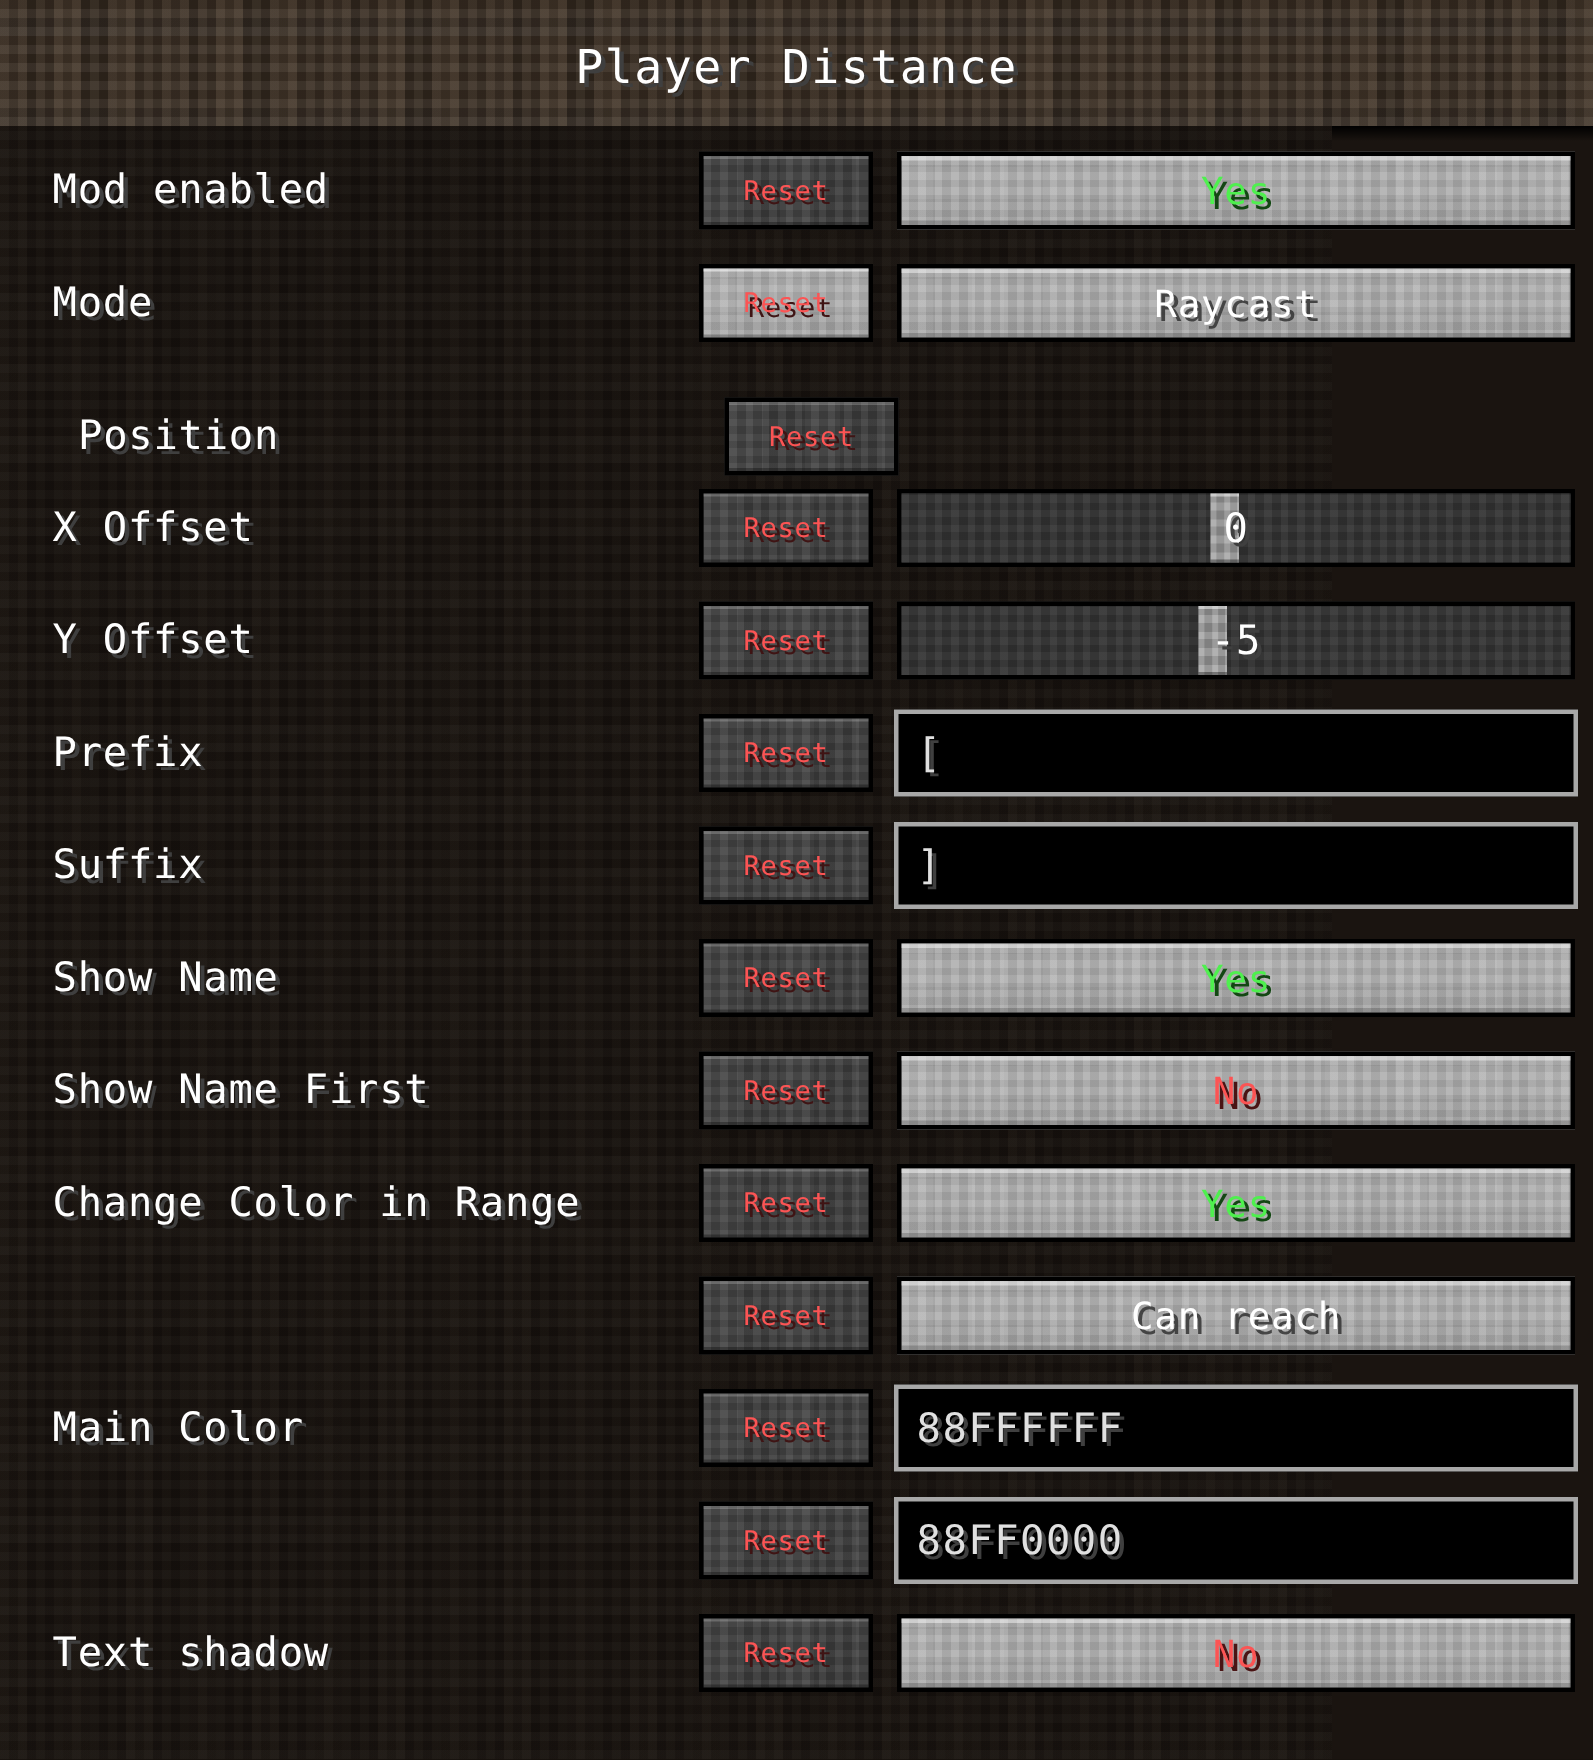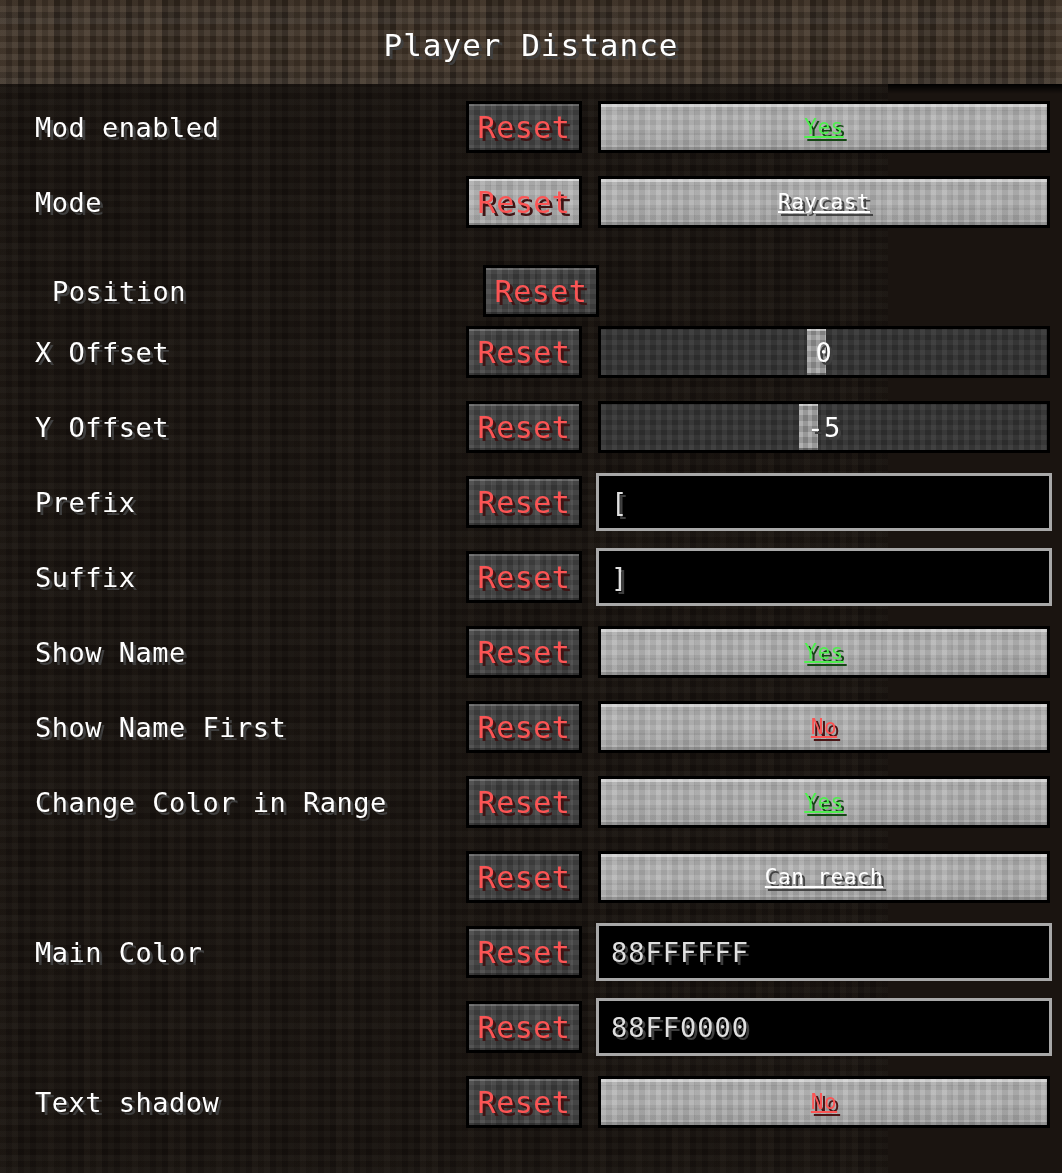--- a/index.html
+++ b/index.html
@@ -102,21 +102,21 @@
     border-bottom:2px solid rgba(0,0,0,0.30);
     pointer-events:none;
   }
   .reset-btn.hover{ border-color:#000000; }
   .reset-btn.hover .btn-inner{
     border-top:2px solid rgba(255,255,255,0.55);
     border-bottom:2px solid rgba(0,0,0,0.25);
   }
   .reset-label{
     position:relative;z-index:2;
-    color:#fc5454;font-size:30px;letter-spacing:0.5px;
+    color:#fc5454;font-size:18px;letter-spacing:0.5px;
     text-shadow:3px 3px 0 #3f1414;
     white-space:nowrap;
   }
 
   
   .value-btn{
     position:absolute;left:598px;top:12px;
     width:452px;height:52px;
     box-sizing:border-box;
     border:3px solid #000000;
@@ -124,25 +124,24 @@
     cursor:pointer;
   }
   .value-btn .btn-inner{
     position:absolute;left:0;top:0;right:0;bottom:0;
     border-top:3px solid rgba(255,255,255,0.45);
     border-bottom:3px solid rgba(0,0,0,0.18);
     pointer-events:none;
   }
   .value-label{
     position:relative;z-index:2;
-    font-size:21px;letter-spacing:0.5px;
+    font-size:25px;letter-spacing:0.5px;
     text-shadow:3px 3px 0 rgba(50,50,50,0.85);
     white-space:nowrap;
     color:#ffffff;
-    text-decoration:underline;
   }
   .value-label.yes{ color:#4ef04e; text-shadow:3px 3px 0 #134713; }
   .value-label.no { color:#fc5454; text-shadow:3px 3px 0 #4a1414; }
 
   
   .slider{
     position:absolute;left:598px;top:12px;
     width:452px;height:52px;
     box-sizing:border-box;
     border:3px solid #000000;

